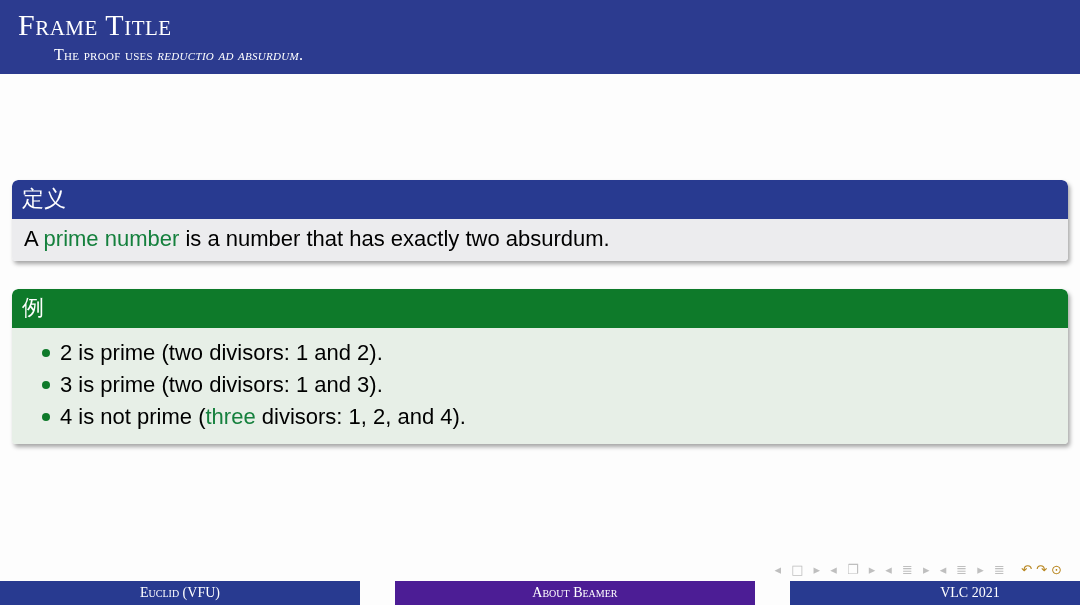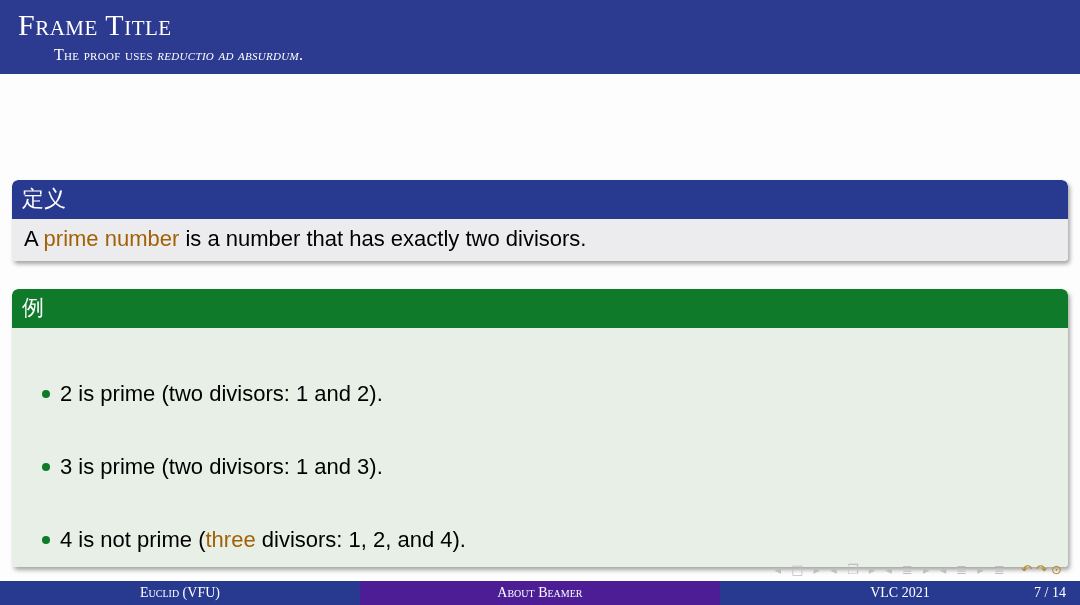--- a/index.html
+++ b/index.html
@@ -47,24 +47,24 @@
   }
   .block-body {
     padding: 7px 12px 9px 12px;
     font-size: 22px;
   }
   .def-title { background: #283a90; border-radius: 6px 6px 0 0; }
   .def-body  { background: #ececee; }
   .ex-title  { background: #0e7a2a; border-radius: 6px 6px 0 0; }
   .ex-body   { background: #e7efe7; }
 
-  .alert { color: #a16207; }
+  .alert { color: #15803d; }
 
   ul.items { list-style: none; padding: 2px 0 2px 18px; }
-  ul.items li { position: relative; padding: 3px 0 3px 18px; font-size: 22px; margin-top: 41px; }
+  ul.items li { position: relative; padding: 3px 0 3px 18px; font-size: 22px; }
   ul.items li::before {
     content: "";
     position: absolute;
     left: 0; top: 12px;
     width: 8px; height: 8px;
     border-radius: 50%;
     background: #0e7a2a;
   }
 
   
@@ -86,20 +86,21 @@
   .footline {
     position: absolute;
     left: 0; right: 0; bottom: 0;
     height: 24px;
     display: flex;
     width: 100%;
     font-variant: small-caps;
     font-family: Georgia, "Times New Roman", serif;
     font-size: 14px;
     color: #fff;
+    gap: 35px;
   }
   .footline > div {
     display: flex;
     align-items: center;
     justify-content: center;
     height: 100%;
   }
   .foot-author { background: #283a90; flex: 0 0 33.33%; }
   .foot-title  { background: #4c1d95; flex: 0 0 33.33%; }
   .foot-date   { background: #283a90; flex: 0 0 33.34%; position: relative; text-align: center; }
@@ -118,21 +119,21 @@
   </div>
 </div>
 
 <div class="spacer-top"></div>
 
 <div class="content">
 
   <div class="block">
     <div class="block-title def-title">定义</div>
     <div class="block-body def-body">
-      <span>A </span><span class="alert">prime number</span><span> is a number that has exactly two divisors.</span>
+      <span>A </span><span class="alert">prime number</span><span> is a number that has exactly two absurdum.</span>
     </div>
   </div>
 
   <div style="height:20px"></div>
 
   <div class="block">
     <div class="block-title ex-title">例</div>
     <div class="block-body ex-body">
       <ul class="items">
         <li>

